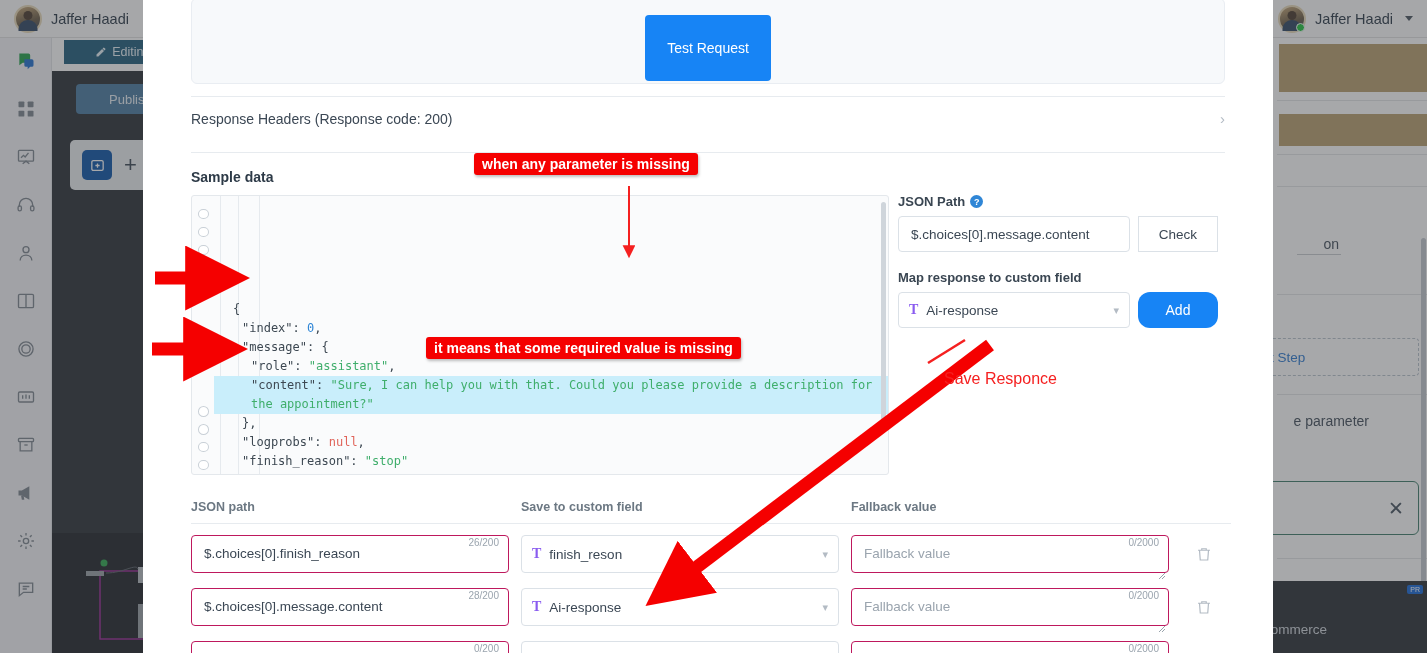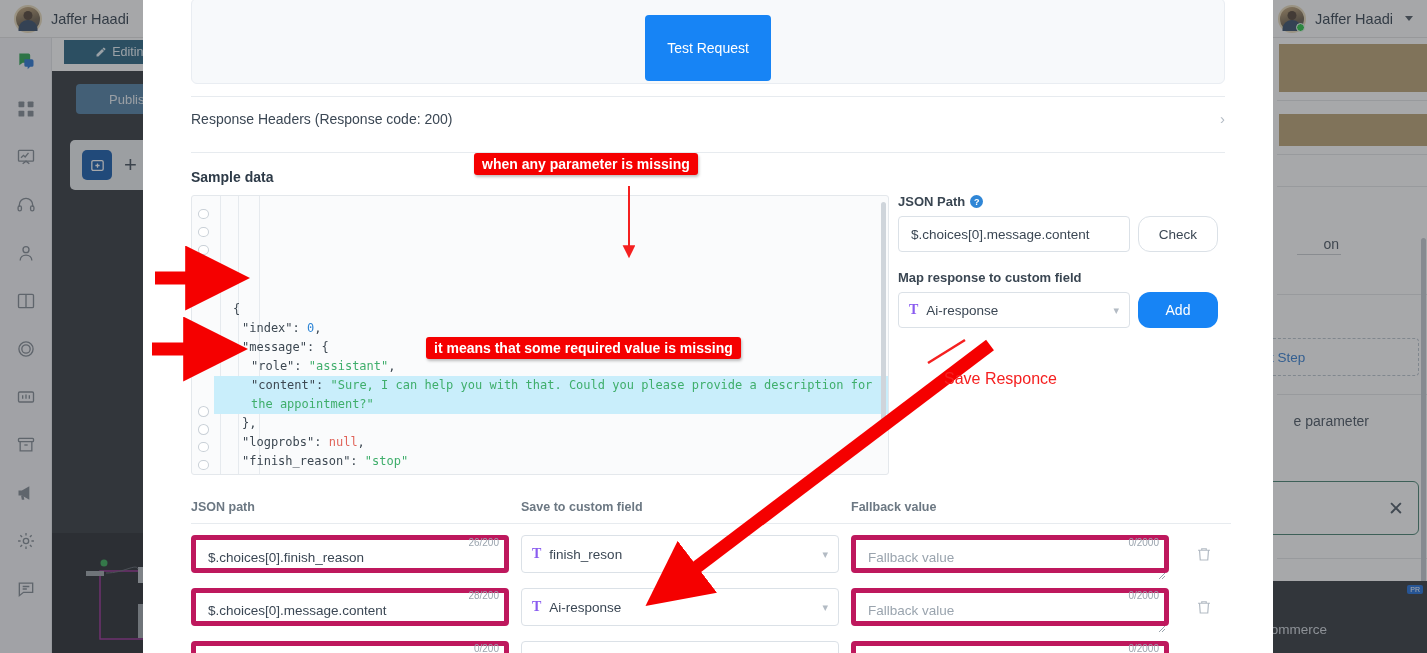--- a/index.html
+++ b/index.html
@@ -198,21 +198,21 @@
     color: #fff; font-size: 9px; font-weight: bold;
     display: inline-flex; align-items: center; justify-content: center;
   }
   .row-inline { display: flex; gap: 8px; align-items: stretch; }
   .txt-input {
     flex: 1; height: 36px; border: 1px solid #dbe1e7; border-radius: 4px;
     padding: 0 12px; font-size: 13.5px; color: #3b4754; background: #fff;
     font-family: "Liberation Sans", sans-serif;
   }
   .btn-check {
-    width: 80px; height: 36px; border: 1px solid #dbe1e7; border-radius: 12px;
+    width: 80px; height: 36px; border: 1px solid #dbe1e7; border-radius: 0;
     background: #fff; font-size: 13.5px; color: #3b4754; cursor: pointer;
     font-family: "Liberation Sans", sans-serif;
   }
   .form-label2 {
     font-size: 13px; color: #3a4652; font-weight: bold; margin: 18px 0 7px;
   }
   .select-box {
     flex: 1; height: 36px; border: 1px solid #dbe1e7; border-radius: 4px;
     display: flex; align-items: center; padding: 0 10px; gap: 8px;
     background: #fff; cursor: pointer;
@@ -236,21 +236,21 @@
     display: flex; font-size: 12.5px; font-weight: bold; color: #6c7883;
     padding-bottom: 9px; border-bottom: 1px solid #e7ebef;
   }
   .c1 { width: 330px; flex: none; }
   .c2 { width: 330px; flex: none; }
   .c3 { width: 330px; flex: none; }
   .c4 { width: 50px; flex: none; }
   .tbl-row { display: flex; align-items: flex-start; padding-top: 11px; }
   .ta-wrap { position: relative; width: 318px; }
   .ta {
-    width: 100%; height: 38px; border: 5px solid #be185d; border-radius: 4px;
+    width: 100%; height: 38px; border: 1px solid #be185d; border-radius: 4px;
     padding: 10px 12px 0; font-size: 13.5px; color: #3b4754; background: #fff;
     font-family: "Liberation Sans", sans-serif; resize: none; overflow: hidden;
   }
   .ta::placeholder { color: #9aa4ae; }
   .counter {
     position: absolute; right: 10px; top: 2px; font-size: 10px; color: #9aa4ae;
     pointer-events: none;
   }
   .resize-h {
     position: absolute; right: 3px; bottom: 3px; width: 8px; height: 8px;

